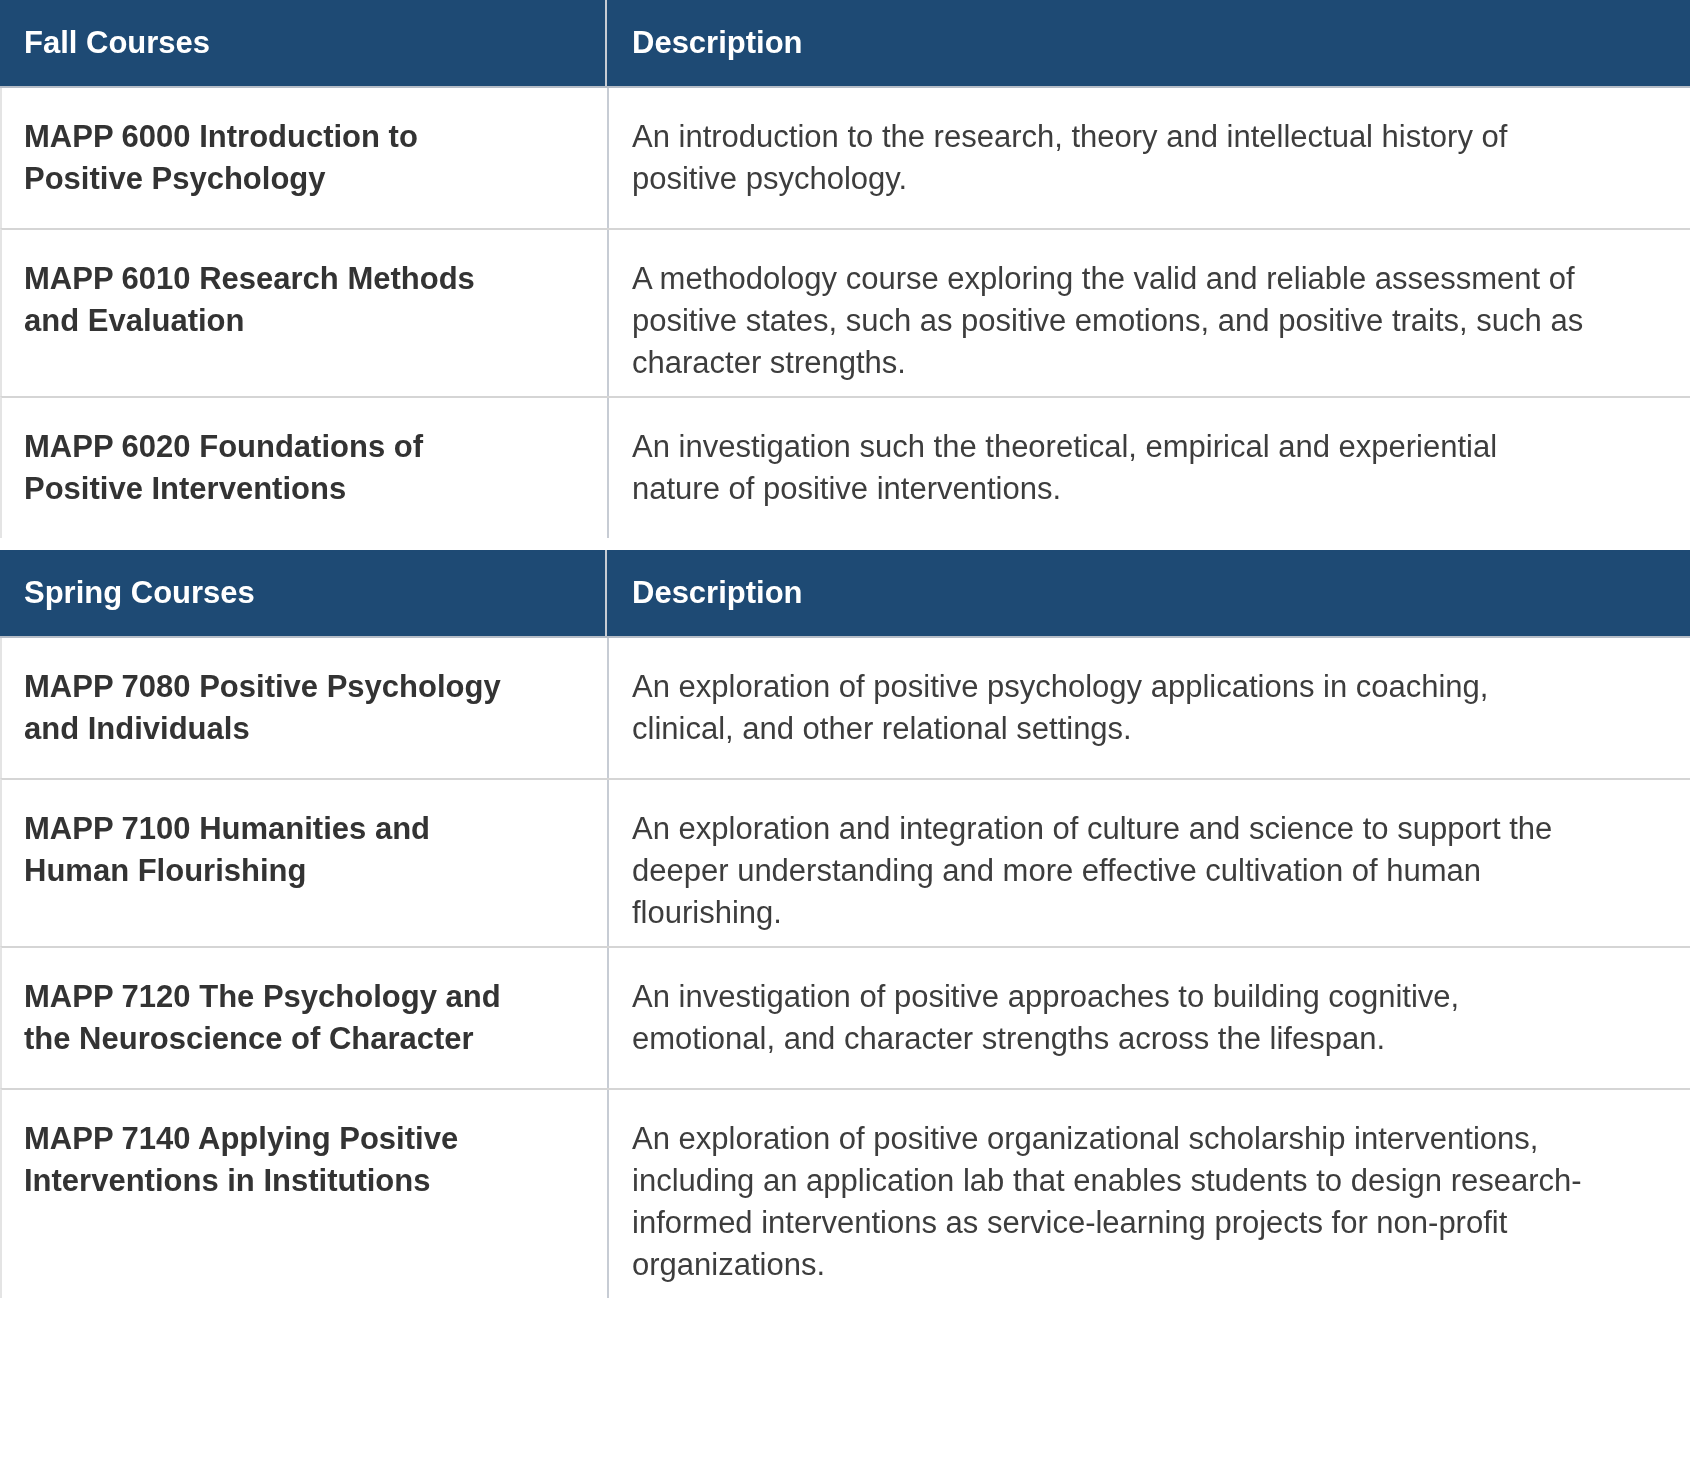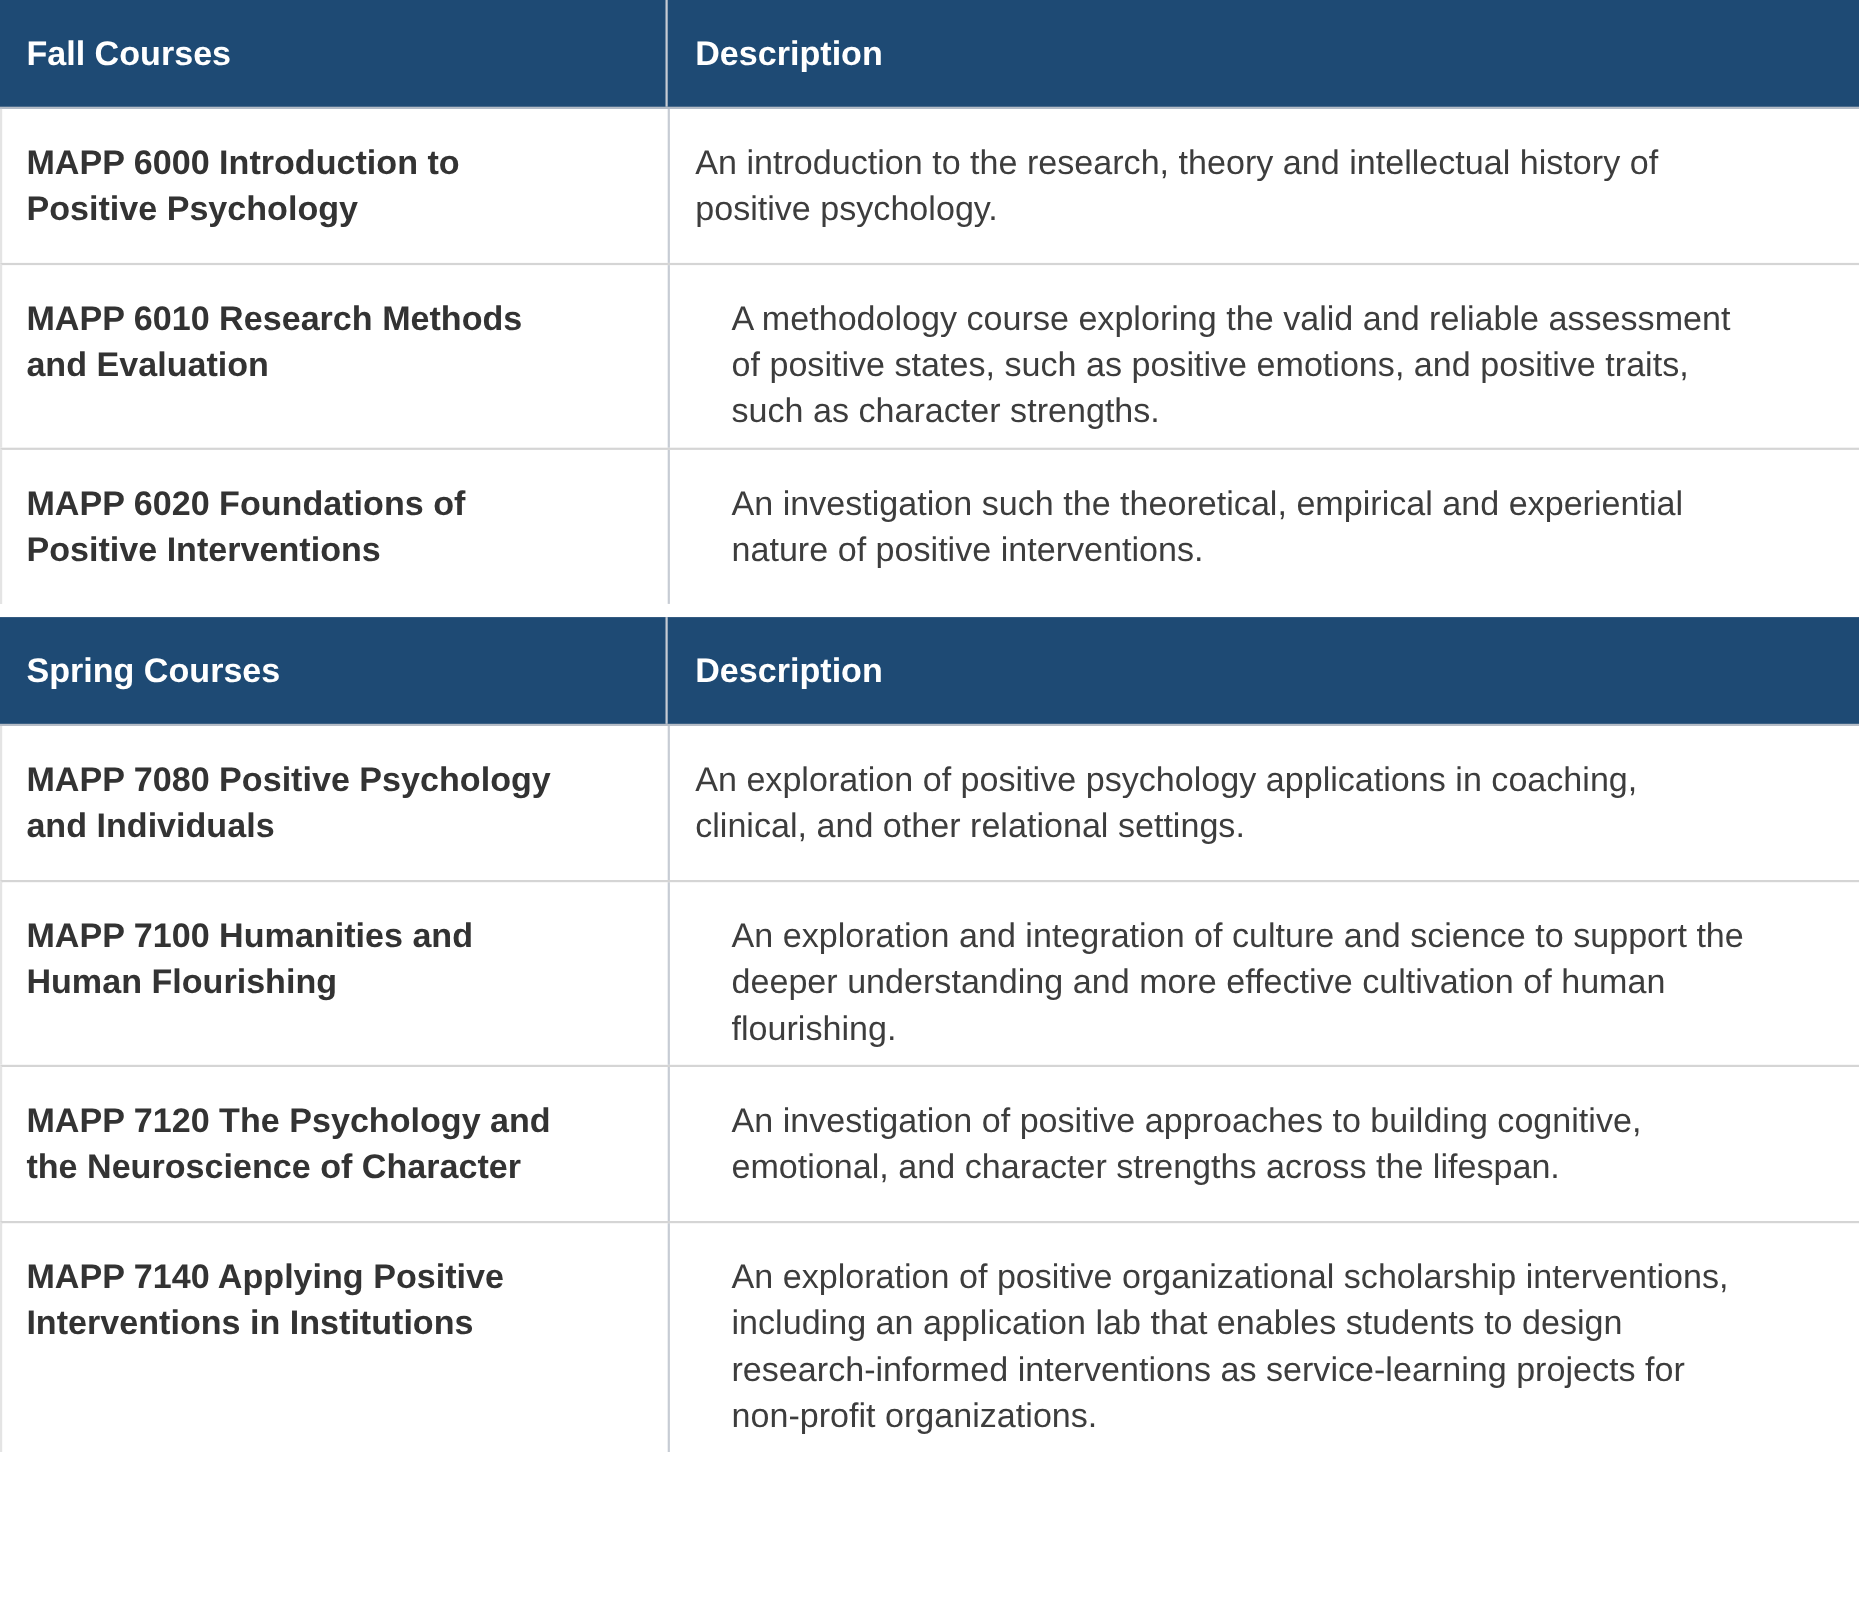--- a/index.html
+++ b/index.html
@@ -9,21 +9,21 @@
     font-family: "Liberation Sans", "DejaVu Sans", sans-serif;
   }
   .course-table {
     width: 1690px;
     background: #ffffff;
   }
   .header-row {
     display: grid;
     grid-template-columns: 607px 1fr;
     background: #1e4a74;
-    height: 99px;
+    height: 88px;
     box-sizing: border-box;
     border-bottom: 2px solid #b6bdc7;
   }
   .header-row.spring {
     margin-top: 12px;
   }
   .header-cell {
     display: flex;
     align-items: center;
     color: #ffffff;
@@ -41,21 +41,20 @@
   }
   .row {
     display: grid;
     grid-template-columns: 607px 1fr;
     background: #ffffff;
     box-sizing: border-box;
     border-left: 2px solid #e4e4e4;
   }
   .row + .row {
     border-top: 2px solid #d5d5d5;
-    gap: 33px;
   }
   .cell-course {
     box-sizing: border-box;
     padding: 28px 102px 28px 22px;
     border-right: 2px solid #c7ccd4;
     font-weight: 700;
     font-size: 31px;
     line-height: 42px;
     color: #333333;
   }

